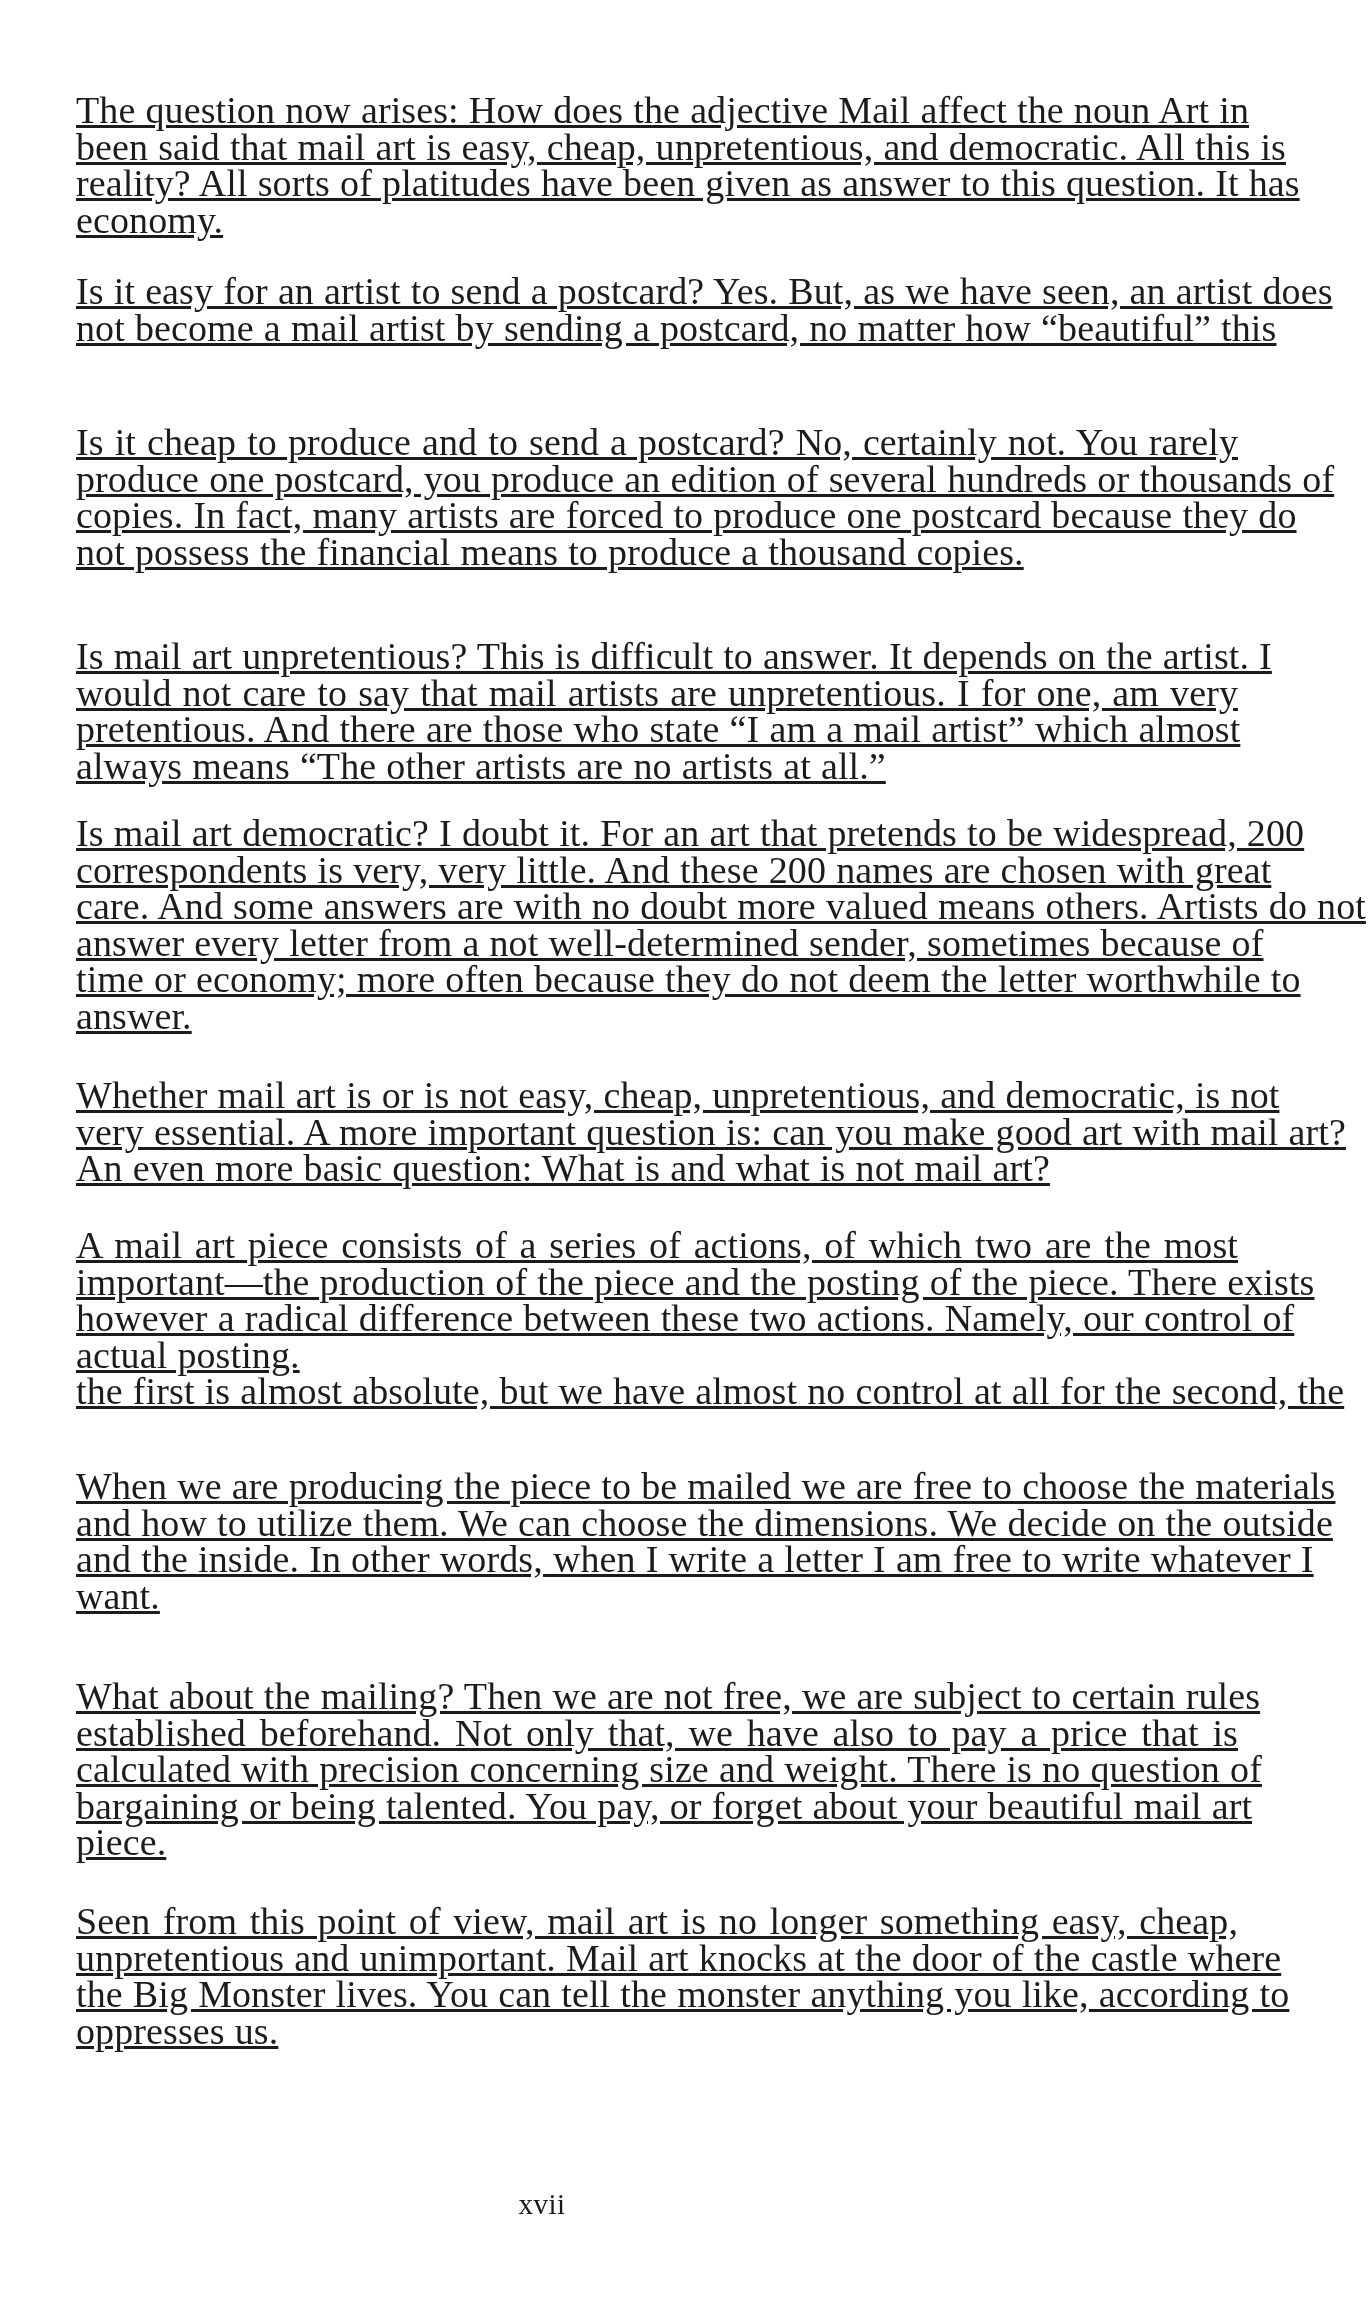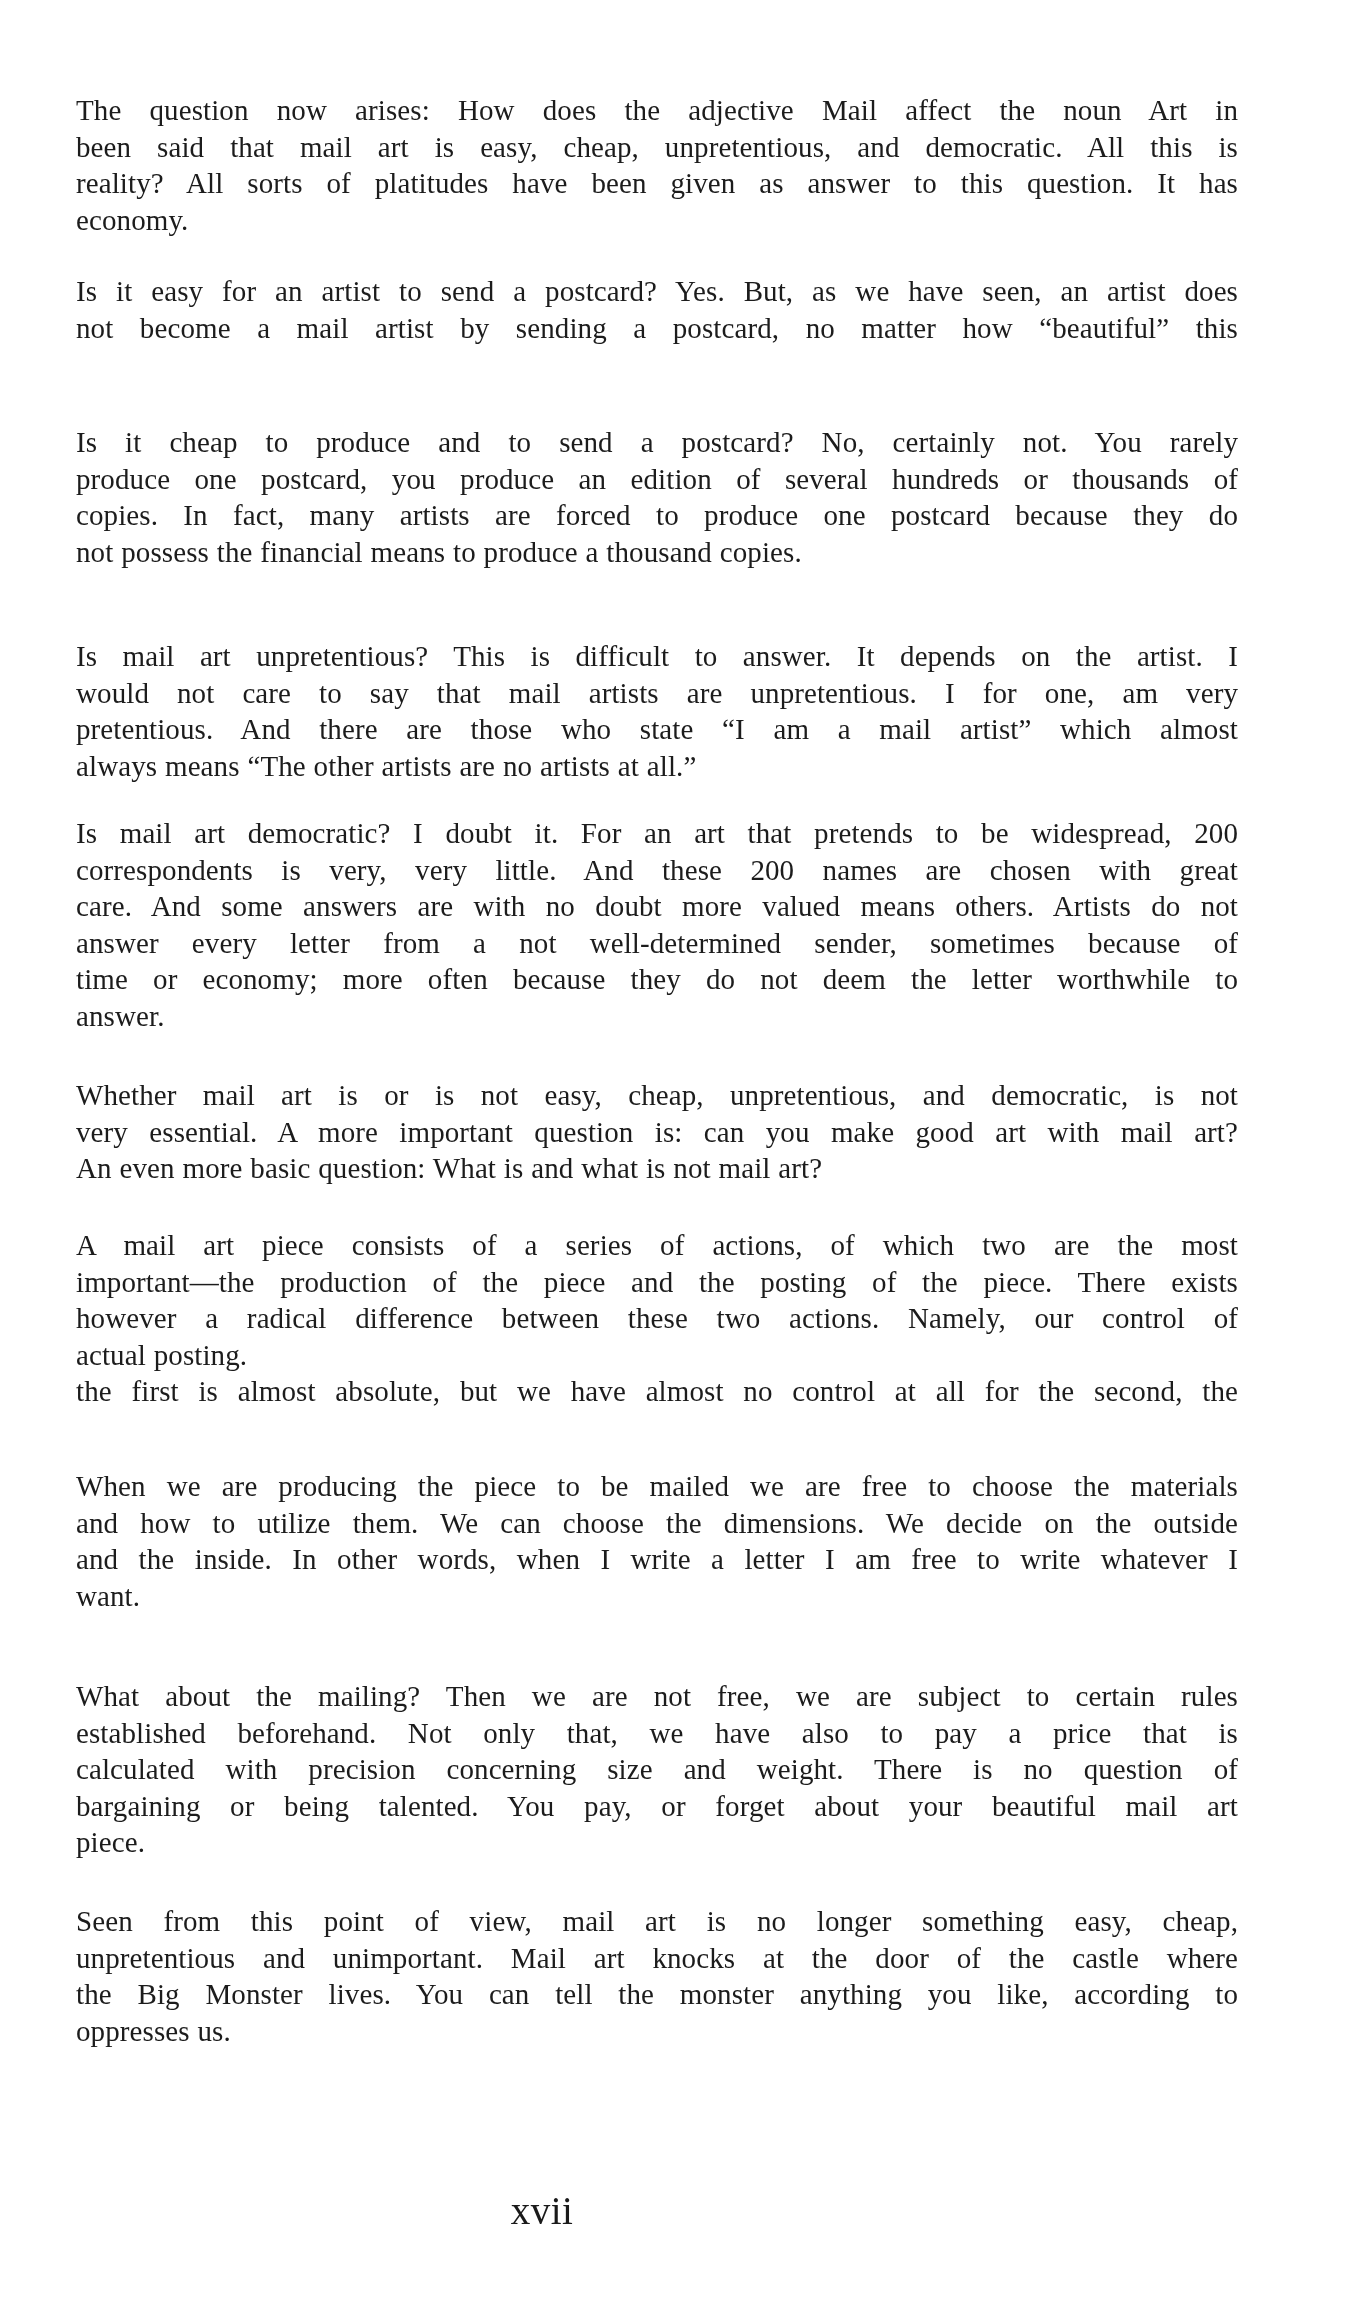--- a/index.html
+++ b/index.html
@@ -24,41 +24,42 @@
       background: #ffffff;
     }
     .column {
       position: absolute;
       left: 76px;
       top: 92px;
       width: 1162px;
     }
     .para {
       margin: 0 0 36px 0;
-      font-size: 29px;
+      font-size: 38px;
       line-height: 36.6px;
       letter-spacing: 0.1px;
       word-spacing: 0.5px;
+      text-decoration: underline;
     }
     .line {
       display: block;
       white-space: nowrap;
       text-align: justify;
       text-align-last: justify;
     }
     .line.last {
       text-align-last: left;
     }
     .page-number {
       position: absolute;
       left: 0;
       width: 1084px;
       top: 2188px;
       text-align: center;
-      font-size: 39px;
+      font-size: 29px;
       letter-spacing: 0.5px;
       color: #1a1a1a;
     }
     
     #p0 { position: absolute; top: 0px; }
     #p1 { position: absolute; top: 181px; }
     #p2 { position: absolute; top: 332px; }
     #p3 { position: absolute; top: 546px; }
     #p4 { position: absolute; top: 723px; }
     #p5 { position: absolute; top: 985px; }

